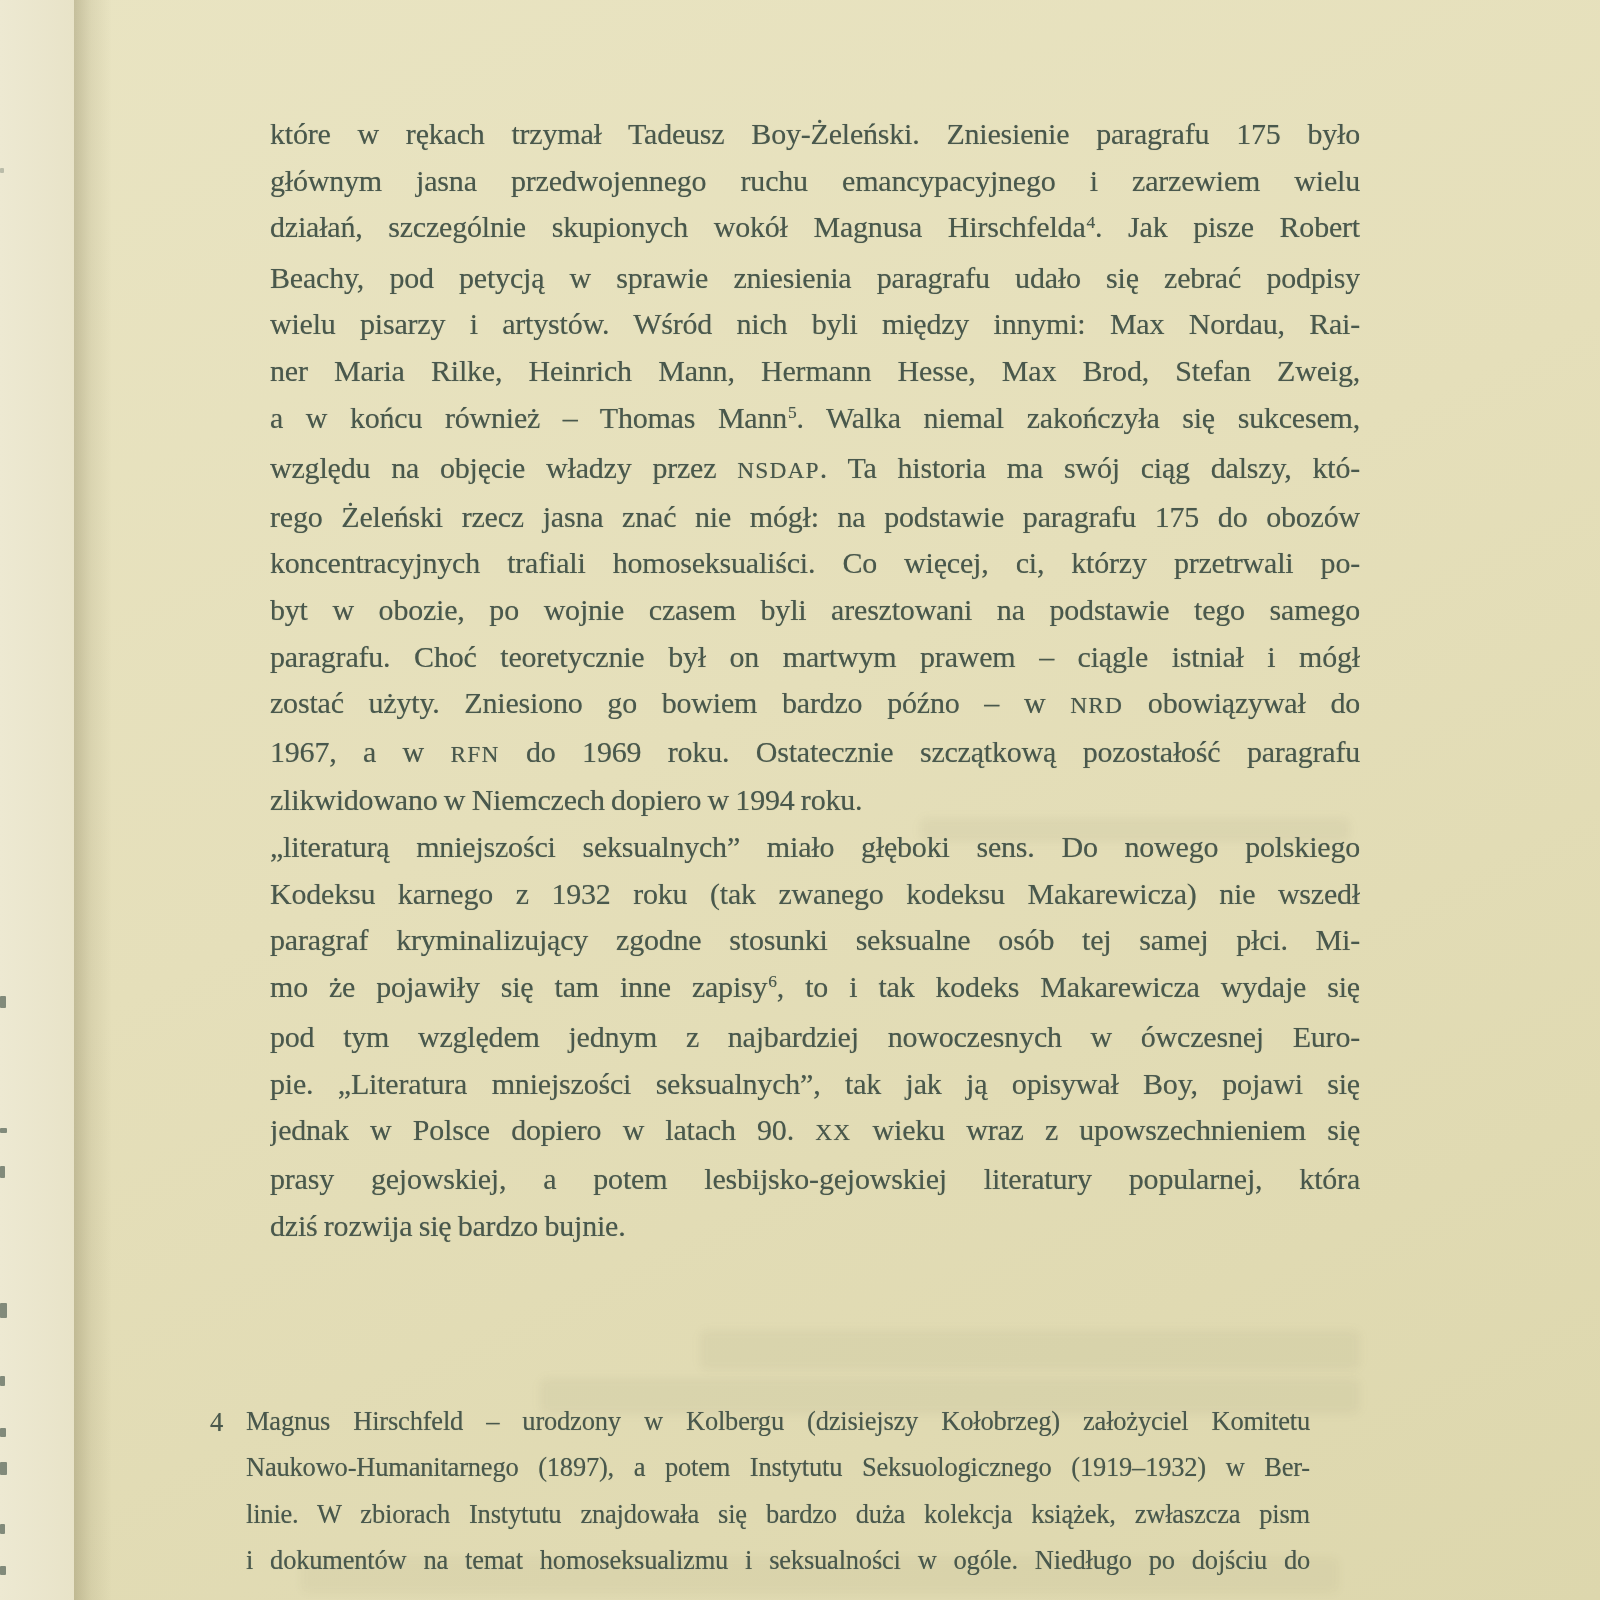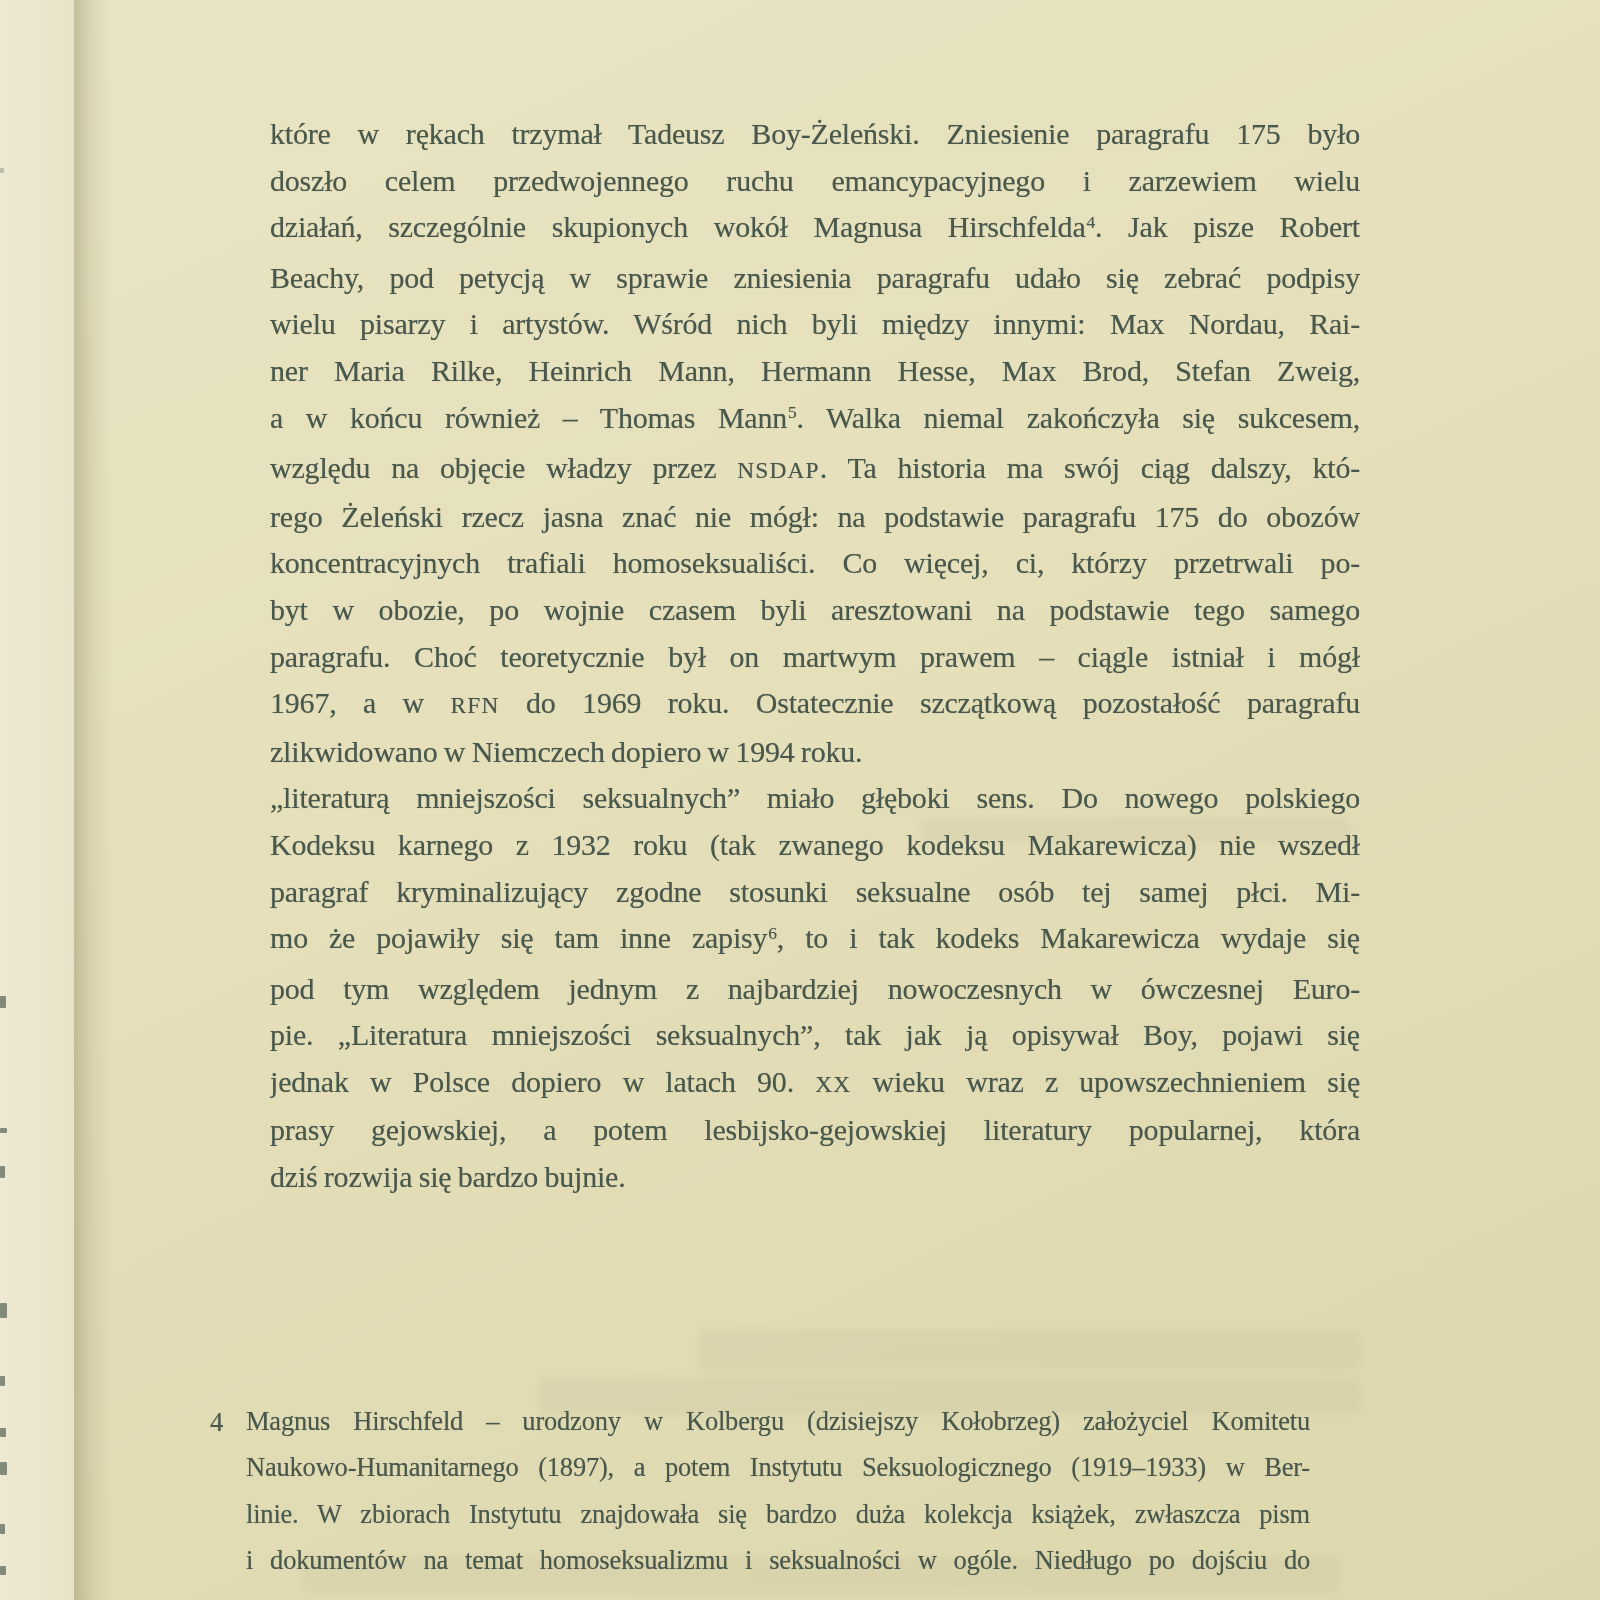--- a/index.html
+++ b/index.html
@@ -58,48 +58,49 @@
   <div class="frag" style="left:0;top:1566px;width:6px;height:9px;"></div>
 
   <div class="ghost" style="left:920px;top:818px;width:430px;height:24px;"></div>
   <div class="ghost" style="left:700px;top:1330px;width:660px;height:40px;"></div>
   <div class="ghost" style="left:540px;top:1378px;width:820px;height:36px;"></div>
   <div class="ghost" style="left:300px;top:1556px;width:1040px;height:38px;opacity:.8;"></div>
 
   <div id="main-text" class="textcol">
     <div id="main-lines">
         <div class="line"><span>które w rękach trzymał Tadeusz Boy-Żeleński. Zniesienie paragrafu 175 było</span></div>
-        <div class="line"><span>doszło celem przedwojennego ruchu emancypacyjnego i zarzewiem wielu</span></div>
+        <div class="line"><span>głównym jasna przedwojennego ruchu emancypacyjnego i zarzewiem wielu</span></div>
         <div class="line"><span>działań, szczególnie skupionych wokół Magnusa Hirschfelda</span><span class="sup">4</span><span>. Jak pisze Robert</span></div>
         <div class="line"><span>Beachy, pod petycją w sprawie zniesienia paragrafu udało się zebrać podpisy</span></div>
         <div class="line"><span>wielu pisarzy i artystów. Wśród nich byli między innymi: Max Nordau, Rai-</span></div>
         <div class="line"><span>ner Maria Rilke, Heinrich Mann, Hermann Hesse, Max Brod, Stefan Zweig,</span></div>
         <div class="line"><span>a w końcu również – Thomas Mann</span><span class="sup">5</span><span>. Walka niemal zakończyła się sukcesem,</span></div>
         <div class="line"><span>względu na objęcie władzy przez </span><span class="sc">NSDAP</span><span>. Ta historia ma swój ciąg dalszy, któ-</span></div>
         <div class="line"><span>rego Żeleński rzecz jasna znać nie mógł: na podstawie paragrafu 175 do obozów</span></div>
         <div class="line"><span>koncentracyjnych trafiali homoseksualiści. Co więcej, ci, którzy przetrwali po-</span></div>
         <div class="line"><span>byt w obozie, po wojnie czasem byli aresztowani na podstawie tego samego</span></div>
         <div class="line"><span>paragrafu. Choć teoretycznie był on martwym prawem – ciągle istniał i mógł</span></div>
+        <div class="line"><span>zostać użyty. Zniesiono go bowiem bardzo późno – w </span><span class="sc">NRD</span><span> obowiązywał do</span></div>
         <div class="line"><span>1967, a w </span><span class="sc">RFN</span><span> do 1969 roku. Ostatecznie szczątkową pozostałość paragrafu</span></div>
         <div class="line end"><span>zlikwidowano w Niemczech dopiero w 1994 roku.</span></div>
         <div class="line"><span>„literaturą mniejszości seksualnych” miało głęboki sens. Do nowego polskiego</span></div>
         <div class="line"><span>Kodeksu karnego z 1932 roku (tak zwanego kodeksu Makarewicza) nie wszedł</span></div>
         <div class="line"><span>paragraf kryminalizujący zgodne stosunki seksualne osób tej samej płci. Mi-</span></div>
         <div class="line"><span>mo że pojawiły się tam inne zapisy</span><span class="sup">6</span><span>, to i tak kodeks Makarewicza wydaje się</span></div>
         <div class="line"><span>pod tym względem jednym z najbardziej nowoczesnych w ówczesnej Euro-</span></div>
         <div class="line"><span>pie. „Literatura mniejszości seksualnych”, tak jak ją opisywał Boy, pojawi się</span></div>
         <div class="line"><span>jednak w Polsce dopiero w latach 90. </span><span class="sc">XX</span><span> wieku wraz z upowszechnieniem się</span></div>
         <div class="line"><span>prasy gejowskiej, a potem lesbijsko-gejowskiej literatury popularnej, która</span></div>
         <div class="line end"><span>dziś rozwija się bardzo bujnie.</span></div>
       </div>
   </div>
 
   <div id="footnote" class="textcol">
     <span class="marker">4</span>
     <div id="footnote-lines">
         <div class="line"><span>Magnus Hirschfeld – urodzony w Kolbergu (dzisiejszy Kołobrzeg) założyciel Komitetu</span></div>
-        <div class="line"><span>Naukowo-Humanitarnego (1897), a potem Instytutu Seksuologicznego (1919–1933) w Ber-</span></div>
+        <div class="line"><span>Naukowo-Humanitarnego (1897), a potem Instytutu Seksuologicznego (1919–1932) w Ber-</span></div>
         <div class="line"><span>linie. W zbiorach Instytutu znajdowała się bardzo duża kolekcja książek, zwłaszcza pism</span></div>
         <div class="line"><span>i dokumentów na temat homoseksualizmu i seksualności w ogóle. Niedługo po dojściu do</span></div>
       </div>
   </div>
 
 </div>
 
 </body></html>

